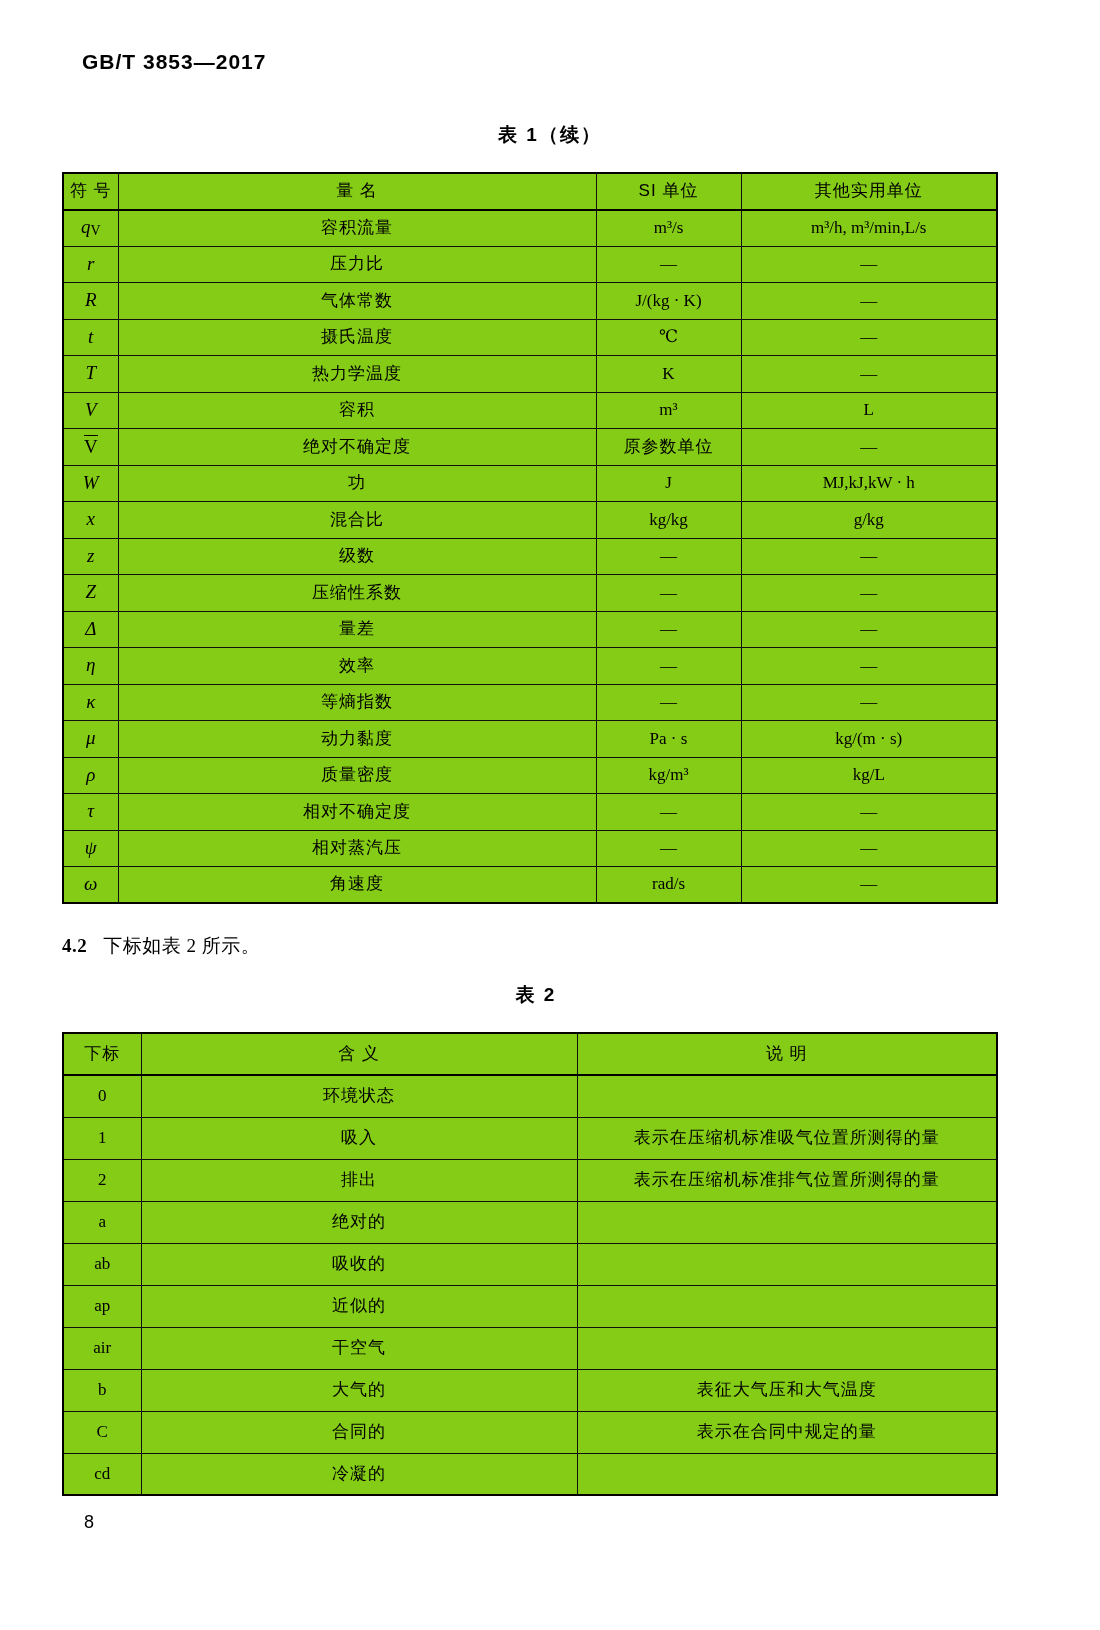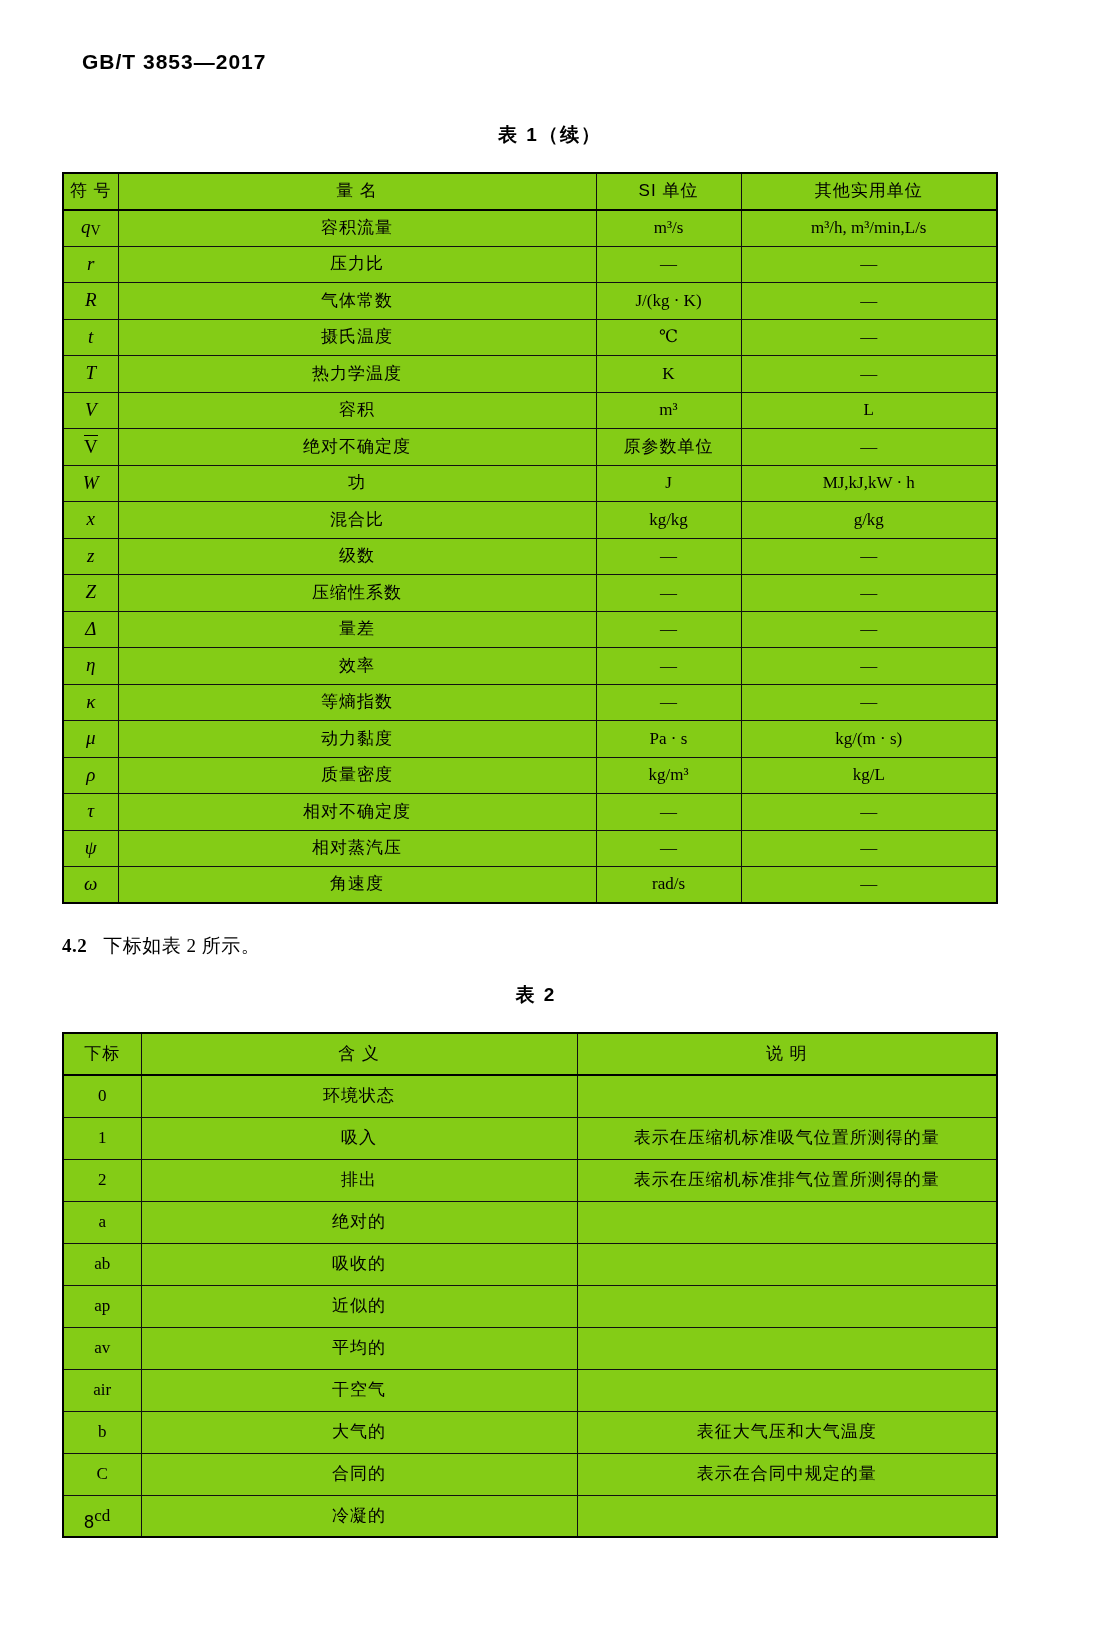--- a/index.html
+++ b/index.html
@@ -332,25 +332,20 @@
           <td><span class="sym-up" style="font-size: 17px;">ab</span></td>
           <td><span class="cn">吸收的</span></td>
           <td><span class="cn"></span></td>
         </tr>
         <tr>
           <td><span class="sym-up" style="font-size: 17px;">ap</span></td>
           <td><span class="cn">近似的</span></td>
           <td><span class="cn"></span></td>
         </tr>
         <tr>
-          <td><span class="sym-up" style="font-size: 17px;">av</span></td>
-          <td><span class="cn">平均的</span></td>
-          <td><span class="cn"></span></td>
-        </tr>
-        <tr>
           <td><span class="sym-up" style="font-size: 17px;">air</span></td>
           <td><span class="cn">干空气</span></td>
           <td><span class="cn"></span></td>
         </tr>
         <tr>
           <td><span class="sym-up" style="font-size: 17px;">b</span></td>
           <td><span class="cn">大气的</span></td>
           <td><span class="cn">表征大气压和大气温度</span></td>
         </tr>
         <tr>

